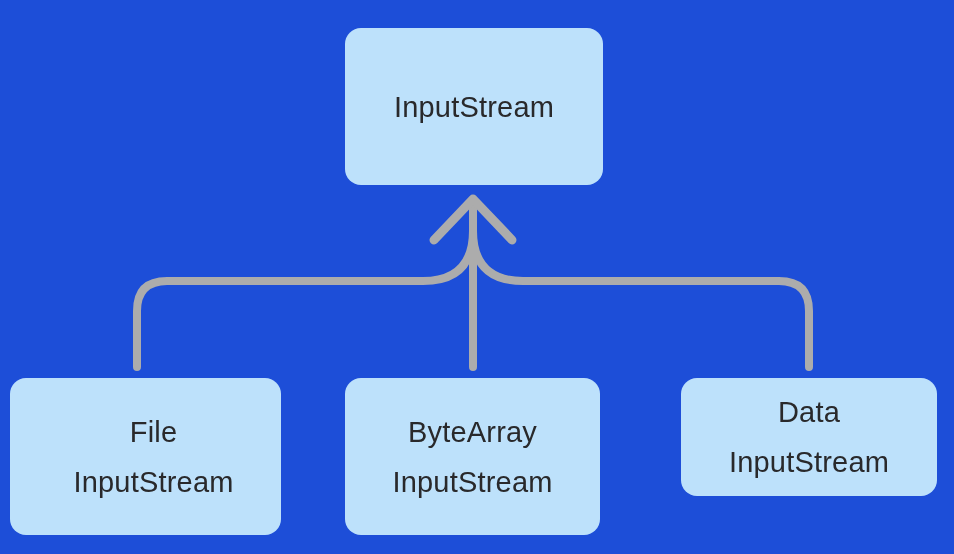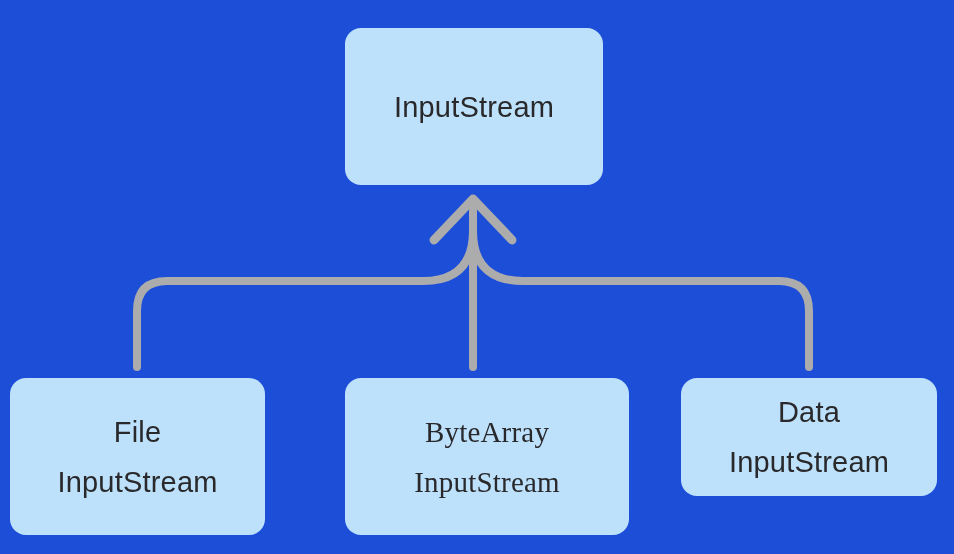--- a/index.html
+++ b/index.html
@@ -40,22 +40,22 @@
     flex-direction: column;
     align-items: center;
     justify-content: center;
     text-align: center;
     color: #29292b;
     font-size: 29px;
     line-height: 50px;
     letter-spacing: 0.2px;
   }
   .node-parent { left: 345px; top: 28px;  width: 258px; height: 157px; }
-  .node-c1     { left: 10px;  top: 378px; width: 255px; height: 157px; }
-  .node-c2     { left: 345px; top: 378px; width: 284px; height: 157px; font-family: Liberation Serif, serif; }
+  .node-c1     { left: 10px;  top: 378px; width: 255px; height: 157px; padding-left: 16px; }
+  .node-c2     { left: 345px; top: 378px; width: 255px; height: 157px; }
   .node-c3     { left: 681px; top: 378px; width: 256px; height: 118px; }
 </style>
 </head>
 <body>
 
 <div class="canvas">
 
   <svg class="connectors" viewBox="0 0 954 554" aria-hidden="true">
 
     <path class="conn" d="M 137 367 L 137 311 Q 137 281 167 281 L 423 281 Q 473 281 473 231" stroke="#acacac"></path>

